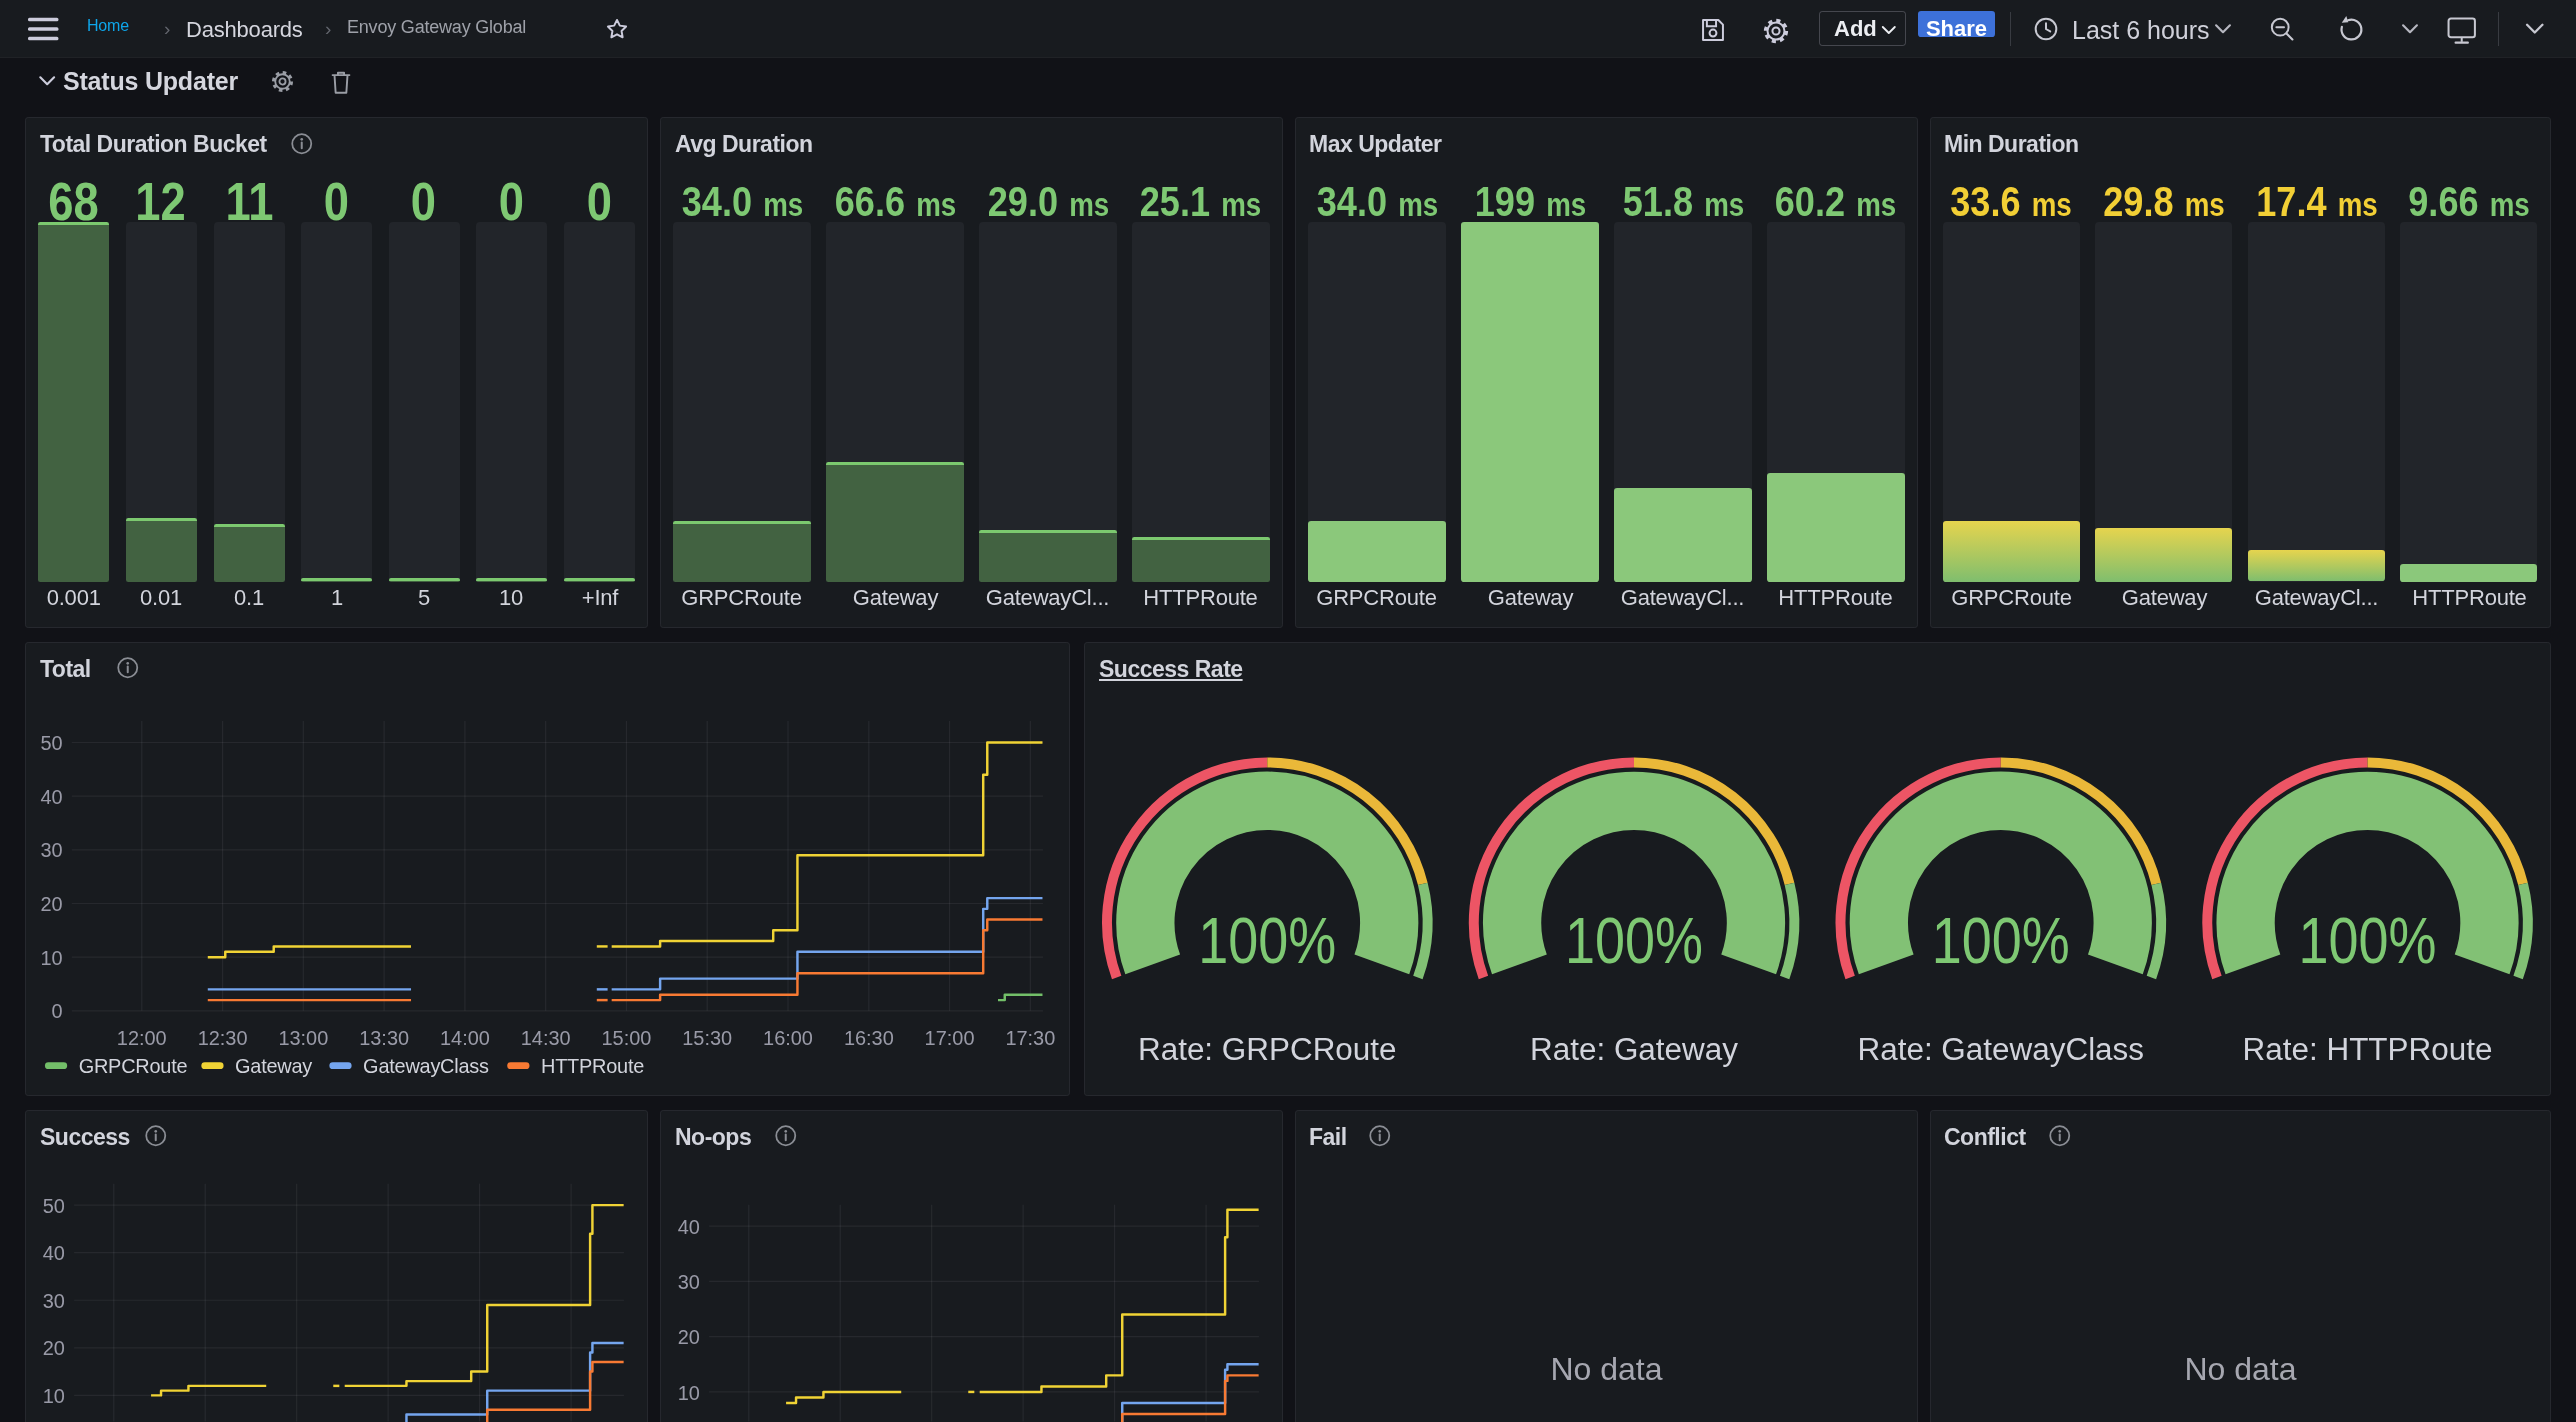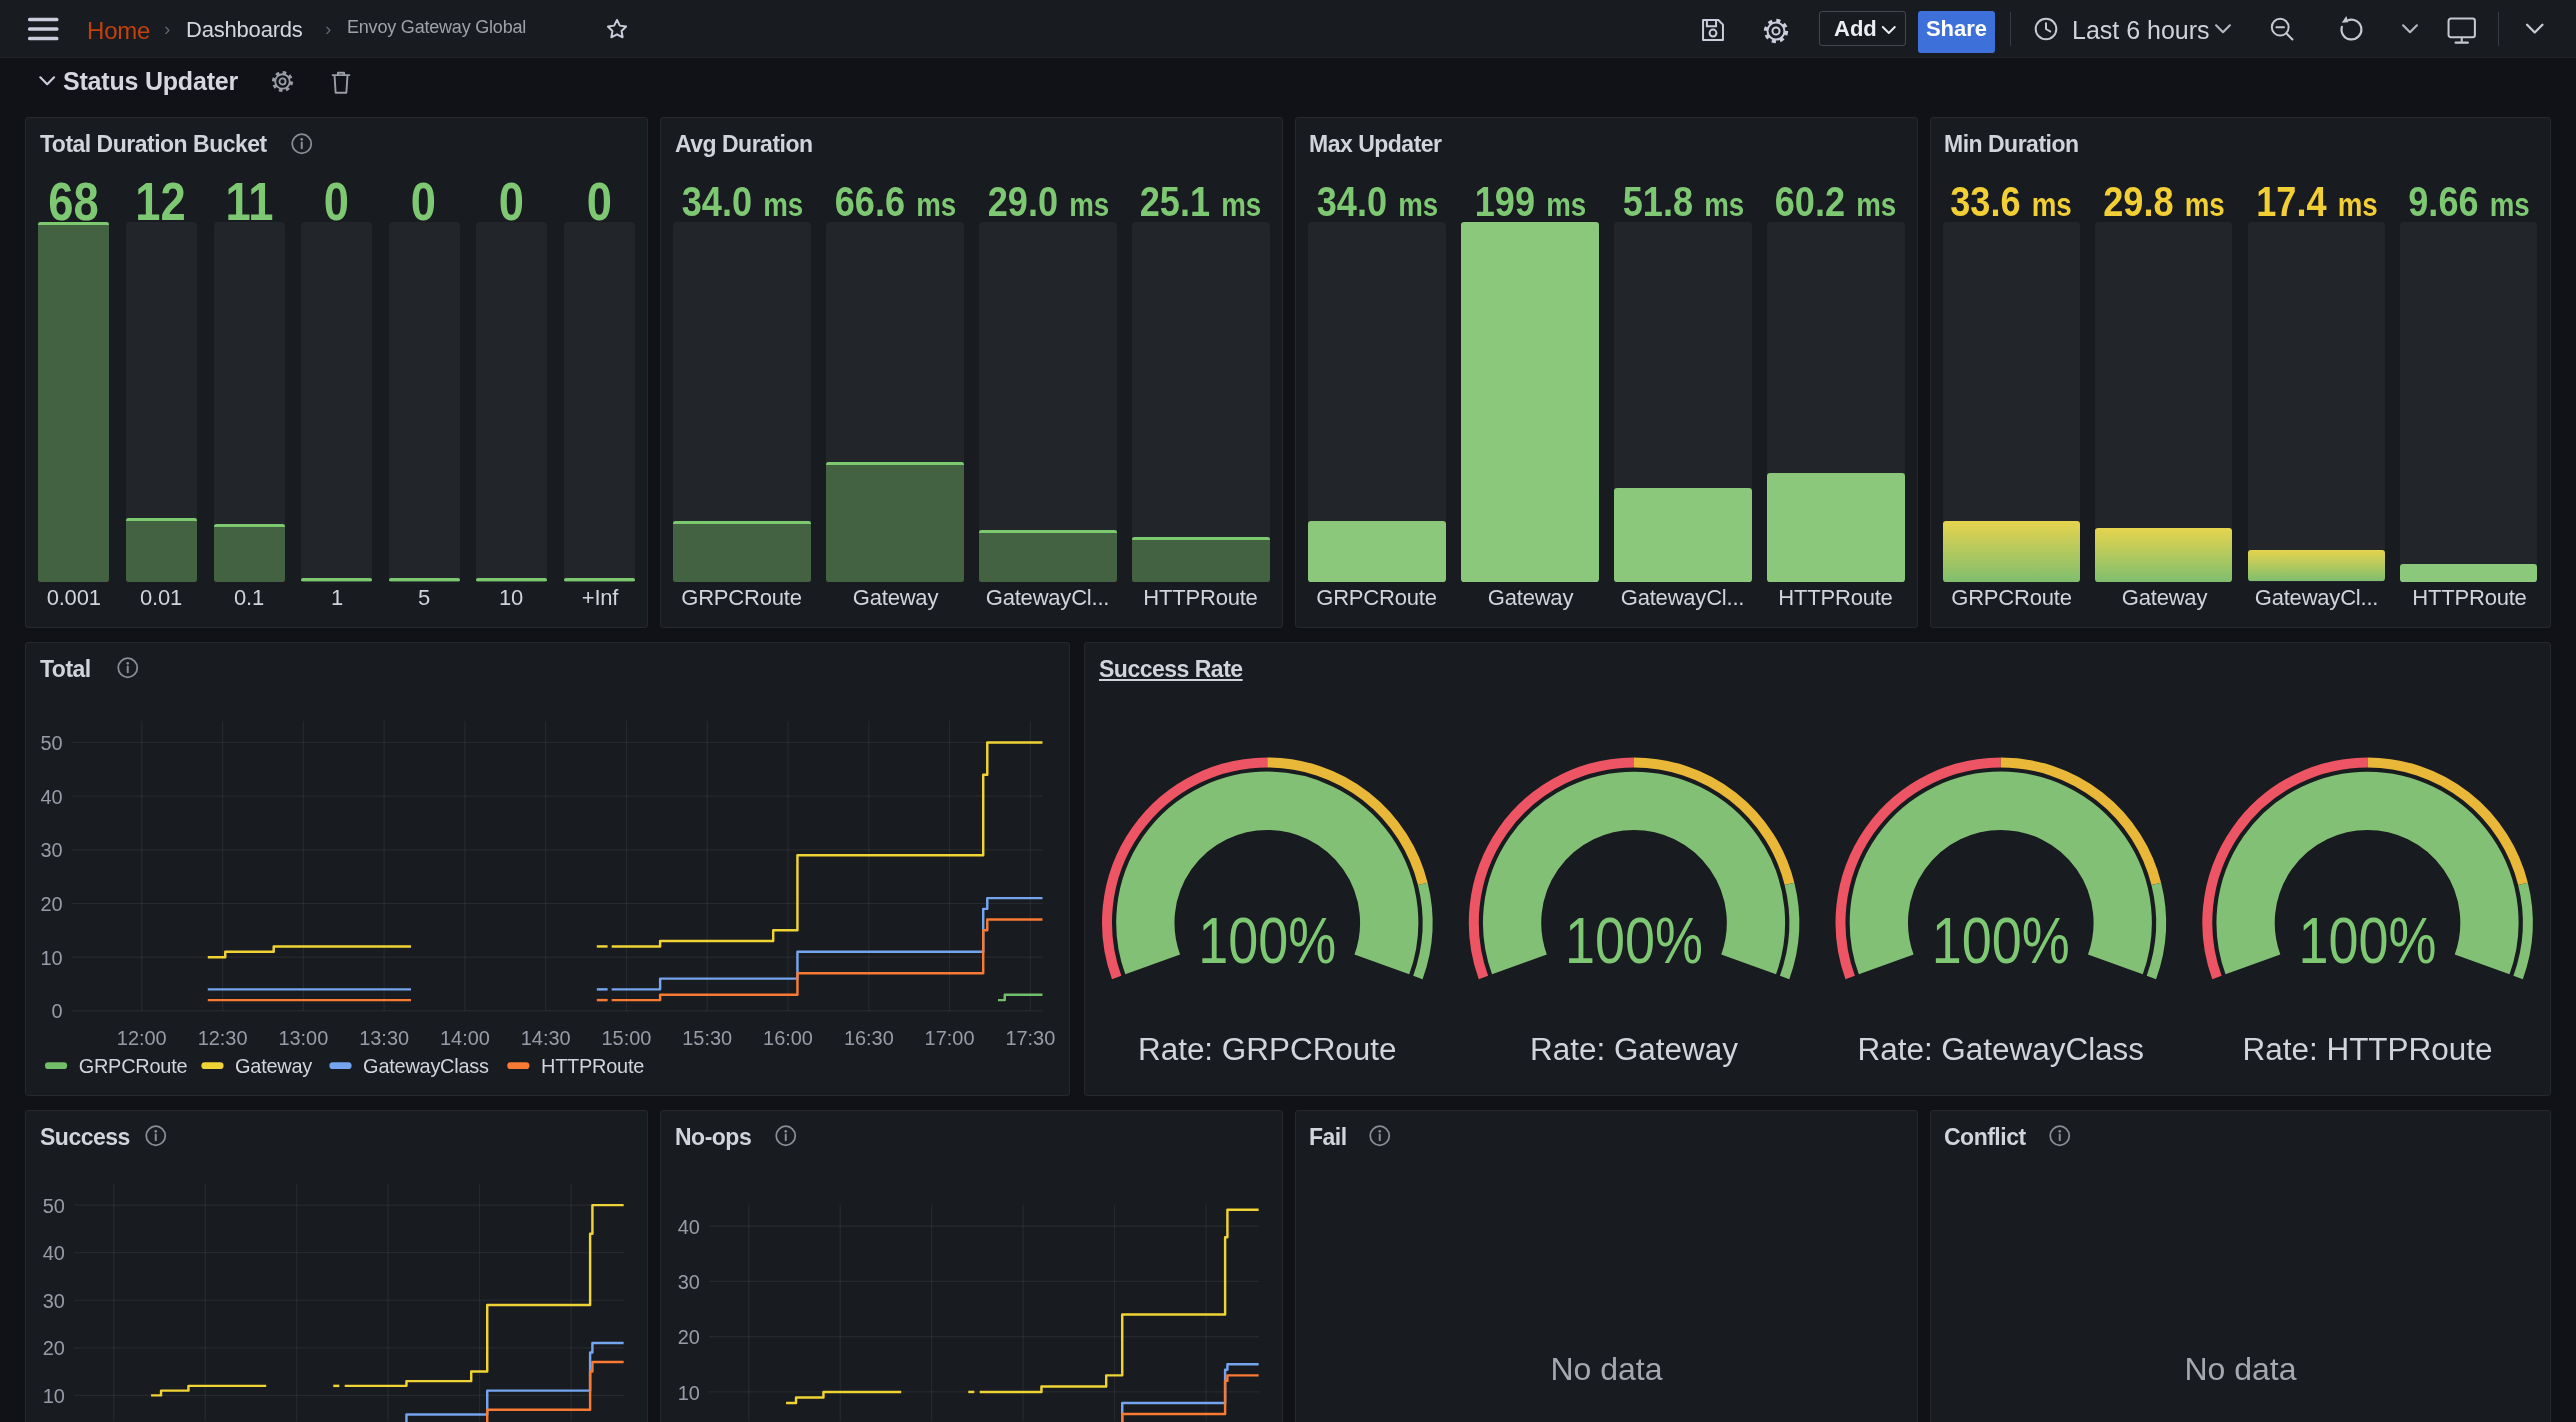--- a/index.html
+++ b/index.html
@@ -10,21 +10,21 @@
 .blab { position:absolute; text-align:center; font-size:22px; color:#d2d4dc; letter-spacing:-0.2px;}
 svg { position:absolute; left:0; top:0; }
 </style></head><body>
 
 <div class="abs" style="left:0;top:0;width:2576px;height:58px;background:#181b1f;border-bottom:0.8px solid #202226;"></div>
 <svg class="abs" style="left:28px;top:17px" width="32" height="24.5" viewBox="0 0 42 32">
 <rect x="0" y="1" width="40" height="4.5" rx="2" fill="#ccccdc"></rect>
 <rect x="0" y="13.5" width="40" height="4.5" rx="2" fill="#ccccdc"></rect>
 <rect x="0" y="26" width="40" height="4.5" rx="2" fill="#ccccdc"></rect>
   </svg>
-<div class="abs" style="left:87px;top:17px;font-size:24px;letter-spacing:-0.2px;color:#c2410c;">Home</div>
+<div class="abs" style="left:87px;top:17px;font-size:16px;letter-spacing:-0.2px;color:#0ea5e9;">Home</div>
 <div class="abs" style="left:164px;top:18.4px;font-size:19px;color:#62656d;">›</div>
 <div class="abs" style="left:186px;top:17px;font-size:22px;letter-spacing:-0.2px;color:#d5d6de;">Dashboards</div>
 <div class="abs" style="left:325px;top:18.4px;font-size:19px;color:#62656d;">›</div>
 <div class="abs" style="left:347px;top:17px;font-size:18px;letter-spacing:-0.2px;color:#9ea1a9;">Envoy Gateway Global</div>
 <svg class="abs" style="left:604px;top:16px" width="26" height="26" viewBox="0 0 24 24">
 <path d="M12 3.6 l2.6 5.3 5.8 .85 -4.2 4.1 1 5.8 -5.2-2.75 -5.2 2.75 1-5.8 -4.2-4.1 5.8-.85 z" fill="none" stroke="#ccccdc" stroke-width="1.8" stroke-linejoin="round"></path>
   </svg>
 <svg class="abs" style="left:1700px;top:17px" width="26" height="26" viewBox="0 0 34 34">
 <path d="M4 4 h20 l6 6 v20 h-26 z" fill="none" stroke="#ccccdc" stroke-width="2.6" stroke-linejoin="round"></path>
 <path d="M9 4 v8 h12 v-8" fill="none" stroke="#ccccdc" stroke-width="2.6"></path>
@@ -32,21 +32,21 @@
   </svg>
 <svg class="abs" style="left:1759px;top:14px" width="34" height="34" viewBox="0 0 44 44">
     <circle cx="22" cy="22" r="13.2" fill="none" stroke="#ccccdc" stroke-width="5.0" stroke-dasharray="5.18 5.18"></circle>
     <circle cx="22" cy="22" r="11.0" fill="none" stroke="#ccccdc" stroke-width="2.6"></circle>
     <circle cx="22" cy="22" r="4.6" fill="none" stroke="#ccccdc" stroke-width="2.6"></circle>
   </svg>
 <div class="abs" style="left:1819px;top:10.7px;width:87px;height:35px;border:0.8px solid rgba(204,204,220,0.25);border-radius:3.1px;color:#eceef2;font-size:22px;font-weight:700;line-height:34px;text-align:left;padding-left:14px;">Add</div>
 <svg class="abs" style="left:1880px;top:24.5px" width="17.6" height="10.7" viewBox="0 0 26 16">
     <path d="M4 3 l9 9 9-9" fill="none" stroke="#eceef2" stroke-width="2.8" stroke-linecap="round" stroke-linejoin="round"></path>
   </svg>
-<div class="abs" style="left:1918px;top:10.7px;width:77px;height:42px;background:#3d71d9;border-radius:3.1px;color:#ffffff;font-size:22px;font-weight:700;line-height:35px;text-align:center;">Share</div>
+<div class="abs" style="left:1918px;top:10.7px;width:77px;height:26px;background:#3d71d9;border-radius:3.1px;color:#ffffff;font-size:22px;font-weight:700;line-height:35px;text-align:center;">Share</div>
 <div class="abs" style="left:2010px;top:11.5px;width:0.8px;height:34px;background:rgba(204,204,220,0.18);"></div>
 <svg class="abs" style="left:2033px;top:16px" width="26" height="26" viewBox="0 0 34 34">
 <circle cx="17" cy="17" r="13.5" fill="none" stroke="#c7c8d1" stroke-width="2.6"></circle>
 <path d="M17 9.5 v7.5 l5.5 3.2" fill="none" stroke="#c7c8d1" stroke-width="2.6" stroke-linecap="round"></path>
   </svg>
 <div class="abs" style="left:2072px;top:16px;font-size:25px;color:#d0d1da;">Last 6 hours</div>
 <svg class="abs" style="left:2213px;top:23px" width="20" height="12.3" viewBox="0 0 26 16">
     <path d="M4 3 l9 9 9-9" fill="none" stroke="#b6b7c0" stroke-width="2.8" stroke-linecap="round" stroke-linejoin="round"></path>
   </svg>
 <svg class="abs" style="left:2268px;top:15.3px" width="29" height="29" viewBox="0 0 38 38">

